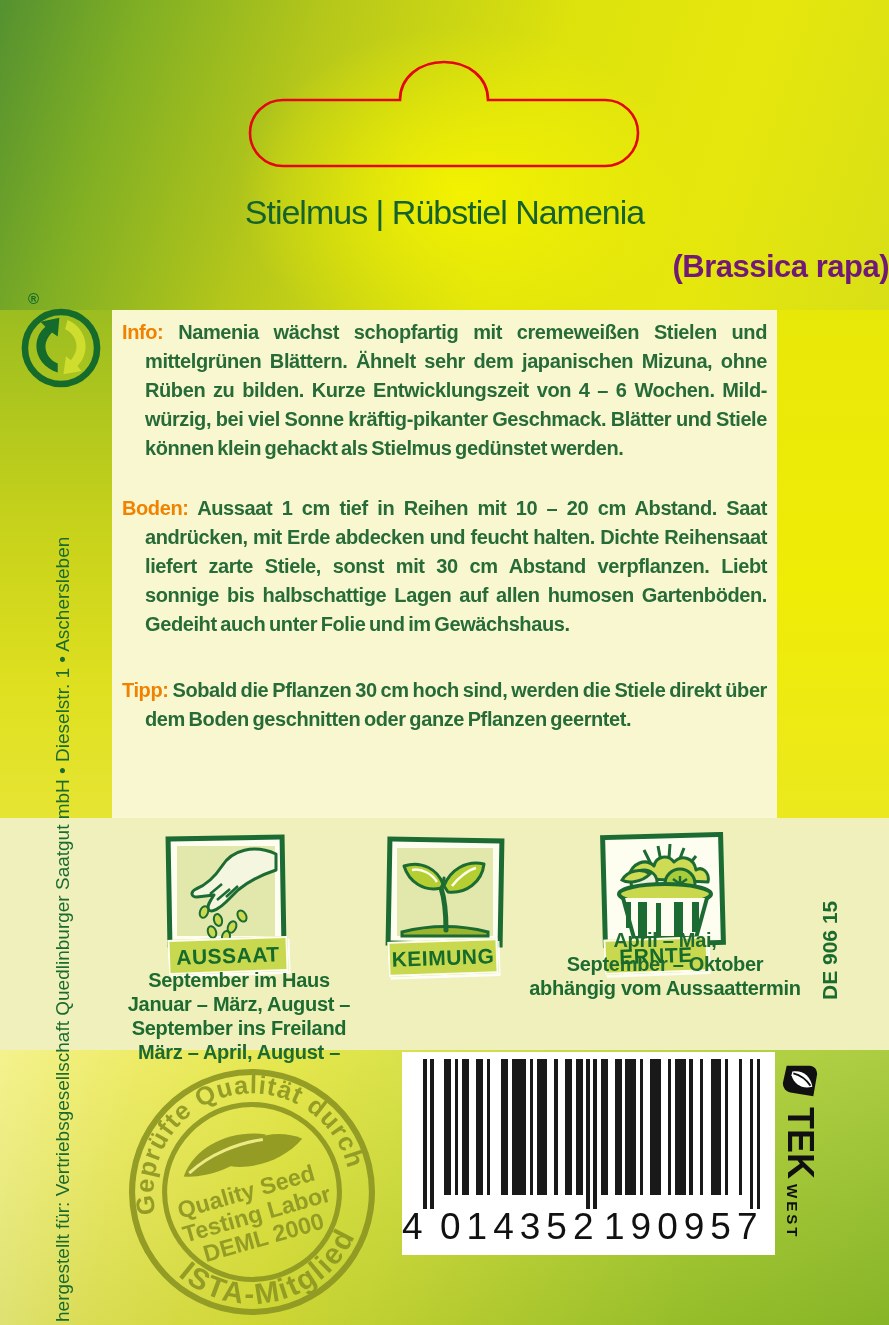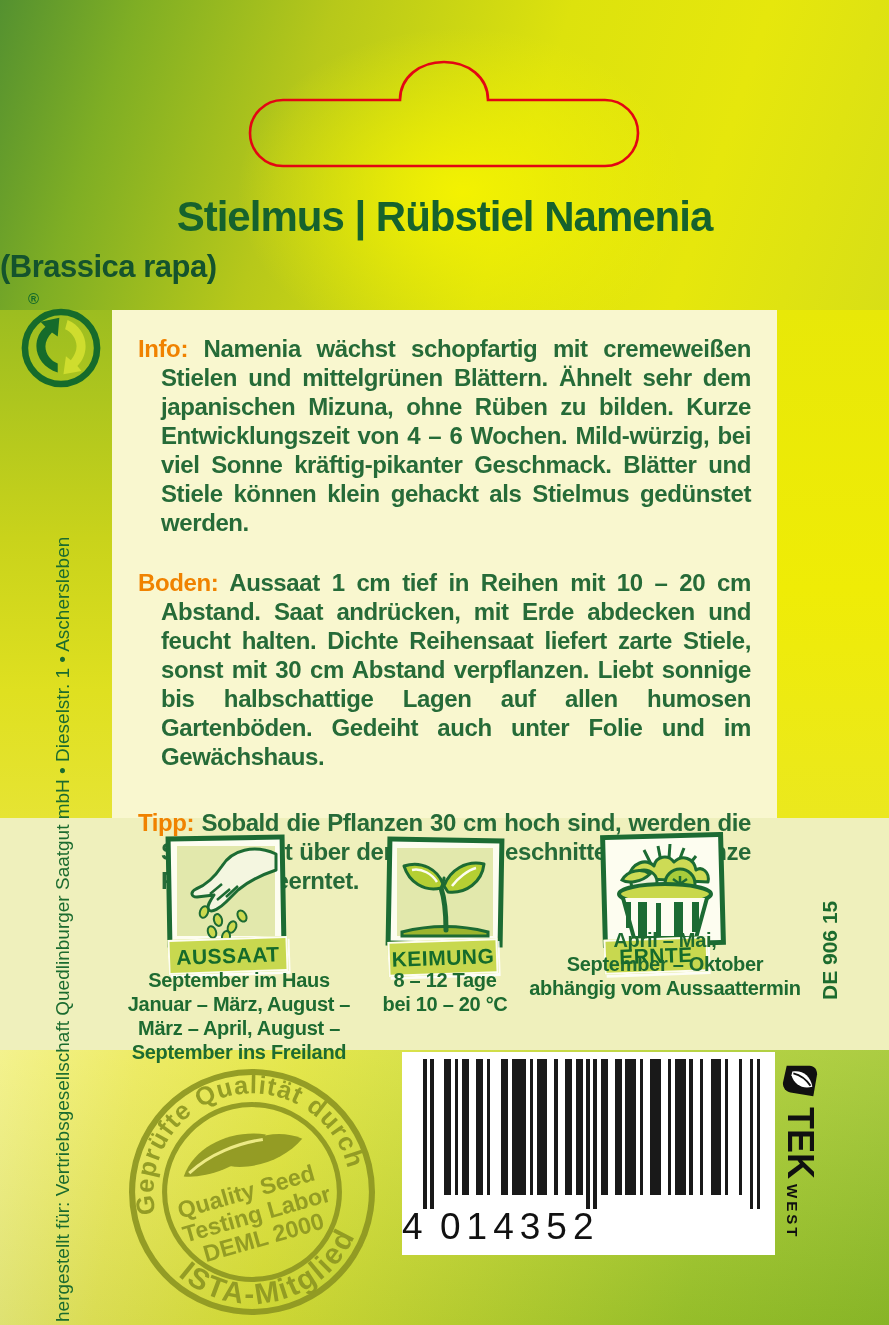--- a/index.html
+++ b/index.html
@@ -22,29 +22,29 @@
   .zone-band{top:818px;height:232px;background:#eff0bc;border-bottom:3px solid #f2ea43;}
   .zone-bottom{top:1050px;height:275px;
     background:
       linear-gradient(to bottom,rgba(255,255,140,.25) 0%,rgba(90,140,20,.10) 100%),
       linear-gradient(100deg,#f0ee8e 0%,#e8e55a 15%,#dcdf38 32%,#bdd132 55%,#9cc32c 78%,#8cb929 100%);
   }
   
   .diecut{position:absolute;left:0;top:0;}
   
   .title{position:absolute;left:0;top:193px;width:889px;text-align:center;
-    font-size:42px;font-weight:bold;color:#15622d;letter-spacing:-1px;}
-  .subtitle{position:absolute;left:0;top:249px;width:889px;text-align:left;
-    font-size:31px;font-weight:bold;color:#14532d;letter-spacing:-0.5px;}
+    font-size:34px;font-weight:normal;color:#15622d;letter-spacing:-1px;}
+  .subtitle{position:absolute;left:0;top:249px;width:889px;text-align:right;
+    font-size:31px;font-weight:bold;color:#701a75;letter-spacing:-0.5px;}
   
   .panel{position:absolute;left:112px;top:310px;width:665px;height:508px;
     background:#f9f7cf;box-sizing:border-box;padding:8px 10px 0 10px;}
-  .para{color:#266b38;font-size:24px;line-height:29px;font-weight:bold;
+  .para{color:#266b38;font-size:20px;line-height:29px;font-weight:bold;
     letter-spacing:-0.4px;word-spacing:-1.5px;text-align:justify;
-    padding-left:23px;text-indent:-23px;margin:16px;}
+    padding-left:23px;text-indent:-23px;margin:0;}
   .para .plabel{color:#f08200;}
   .para.p-info{margin-bottom:31px;}
   .para.p-pflege{margin-bottom:37px;}
   
   .picto-icon{position:absolute;}
   .banner{position:absolute;height:31px;background:#c8d84f;border:2px solid #fdfdf0;
     box-shadow:2px 3px 0 rgba(255,255,255,.85);display:flex;align-items:center;justify-content:center;
     font-size:21px;font-weight:bold;color:#156b2b;letter-spacing:.5px;}
   .caption{position:absolute;text-align:center;color:#1d6b31;font-weight:bold;
     font-size:20px;line-height:24px;letter-spacing:-0.3px;}
@@ -111,40 +111,36 @@
       <ellipse cx="62" cy="103" rx="4" ry="6" transform="rotate(10 62 103)"></ellipse>
       <ellipse cx="78" cy="82" rx="4" ry="6" transform="rotate(-30 78 82)"></ellipse>
     </g>
   </svg>
   <div class="banner" style="left:168px;top:938px;width:116px;transform:rotate(-2deg);">
     <span>AUSSAAT</span>
   </div>
   <div class="caption" style="left:108px;top:968px;width:262px;">
     <div>September im Haus</div>
     <div>Januar – März, August –</div>
+    <div>September ins Freiland</div>
     <div>März – April,  August –</div>
-    <div>September ins Freiland</div>
   </div>
 
   <svg class="picto-icon" style="left:384px;top:836px;" width="122" height="114" viewBox="0 0 122 114">
     <rect x="5" y="4" width="112" height="104" fill="#fdfdf0" stroke="#1c6b33" stroke-width="5" transform="rotate(1 61 56)"></rect>
     <rect x="13" y="12" width="96" height="88" fill="#e2e8ac"></rect>
     <path d="M18,96 Q61,85 104,96 L104,100 H18 Z" fill="#9cb52e" stroke="#1c6b33" stroke-width="3"></path>
     <path d="M62,94 C62,76 61,64 57,52" fill="none" stroke="#1c6b33" stroke-width="5" stroke-linecap="round"></path>
     <path d="M57,52 C40,56 25,46 20,30 C38,24 54,34 59,48 Z" fill="#b5cf33" stroke="#1c6b33" stroke-width="3" stroke-linejoin="round"></path>
     <path d="M60,50 C66,34 82,24 100,28 C98,46 82,58 64,56 Z" fill="#b5cf33" stroke="#1c6b33" stroke-width="3" stroke-linejoin="round"></path>
     <path d="M28,34 C38,32 48,38 53,46 M92,32 C84,34 74,42 68,50" stroke="#fdfdf0" stroke-width="2.5" fill="none"></path>
     <path d="M58,52 L60,42" stroke="#1c6b33" stroke-width="3" stroke-linecap="round"></path>
   </svg>
   <div class="banner" style="left:388px;top:940px;width:106px;transform:rotate(-2deg);">
     <span>KEIMUNG</span>
-  </div>
-  <div class="caption" style="left:352px;top:968px;width:186px;">
-    <div>8 – 12 Tage</div>
-    <div>bei 10 – 20 °C</div>
   </div>
 
   <svg class="picto-icon" style="left:598px;top:832px;" width="136" height="118" viewBox="0 0 136 118">
     <rect x="6" y="4" width="118" height="108" fill="#fdfdf0" stroke="#1c6b33" stroke-width="5" transform="rotate(-1.5 65 58)"></rect>
     <g stroke="#1c6b33" stroke-width="3">
       <path d="M65,40 L60,14 M70,40 L72,12 M76,42 L86,16 M58,42 L46,18 M82,44 L98,24" fill="none"></path>
       <path d="M30,46 C34,30 48,26 56,34 C58,24 70,22 76,30 C84,22 96,26 98,38 C104,34 112,40 110,50 Z" fill="#cddb55" stroke-linejoin="round"></path>
       <ellipse cx="46" cy="50" rx="13" ry="12" fill="#eef2da"></ellipse>
       <circle cx="82" cy="52" r="15" fill="#a8cc3a"></circle>
       <path d="M82,44 L82,52 M75,47 L82,52 M89,47 L82,52 M77,58 L82,52 M87,58 L82,52" stroke-width="2.5" fill="none"></path>
@@ -258,20 +254,21 @@
         <span style="left: 291.1px; width: 3.55px;"></span>
         <span style="left: 294.65px; width: 3.55px;"></span>
         <span style="left: 301.75px; width: 3.55px;"></span>
         <span style="left: 315.95px; width: 3.55px;"></span>
         <span class="tall" style="left: 326.6px; width: 3.55px;"></span>
         <span class="tall" style="left: 333.7px; width: 3.55px;"></span>
       </div>
     <div class="bc-row">
       <span class="bc-digit" style="left:0px;letter-spacing:0;">4</span>
       <span class="bc-digit" style="left:38px;">014352</span>
+      <span class="bc-digit" style="left:202px;">190957</span>
     </div>
   </div>
 
   <div class="tekwest">
     <svg width="38" height="38" viewBox="0 0 40 40">
       <path d="M4,10 C4,5 8,2 13,2 L36,6 L32,30 C31,35 27,38 22,38 L4,34 Z" fill="#101010"></path>
       <path d="M10,28 C8,18 14,9 26,7 C29,17 24,26 14,29 Z" fill="#ffffff"></path>
       <path d="M12,27 C14,19 19,13 25,9" stroke="#101010" stroke-width="2" fill="none"></path>
     </svg>
     <span class="tek-main">TEK</span>

